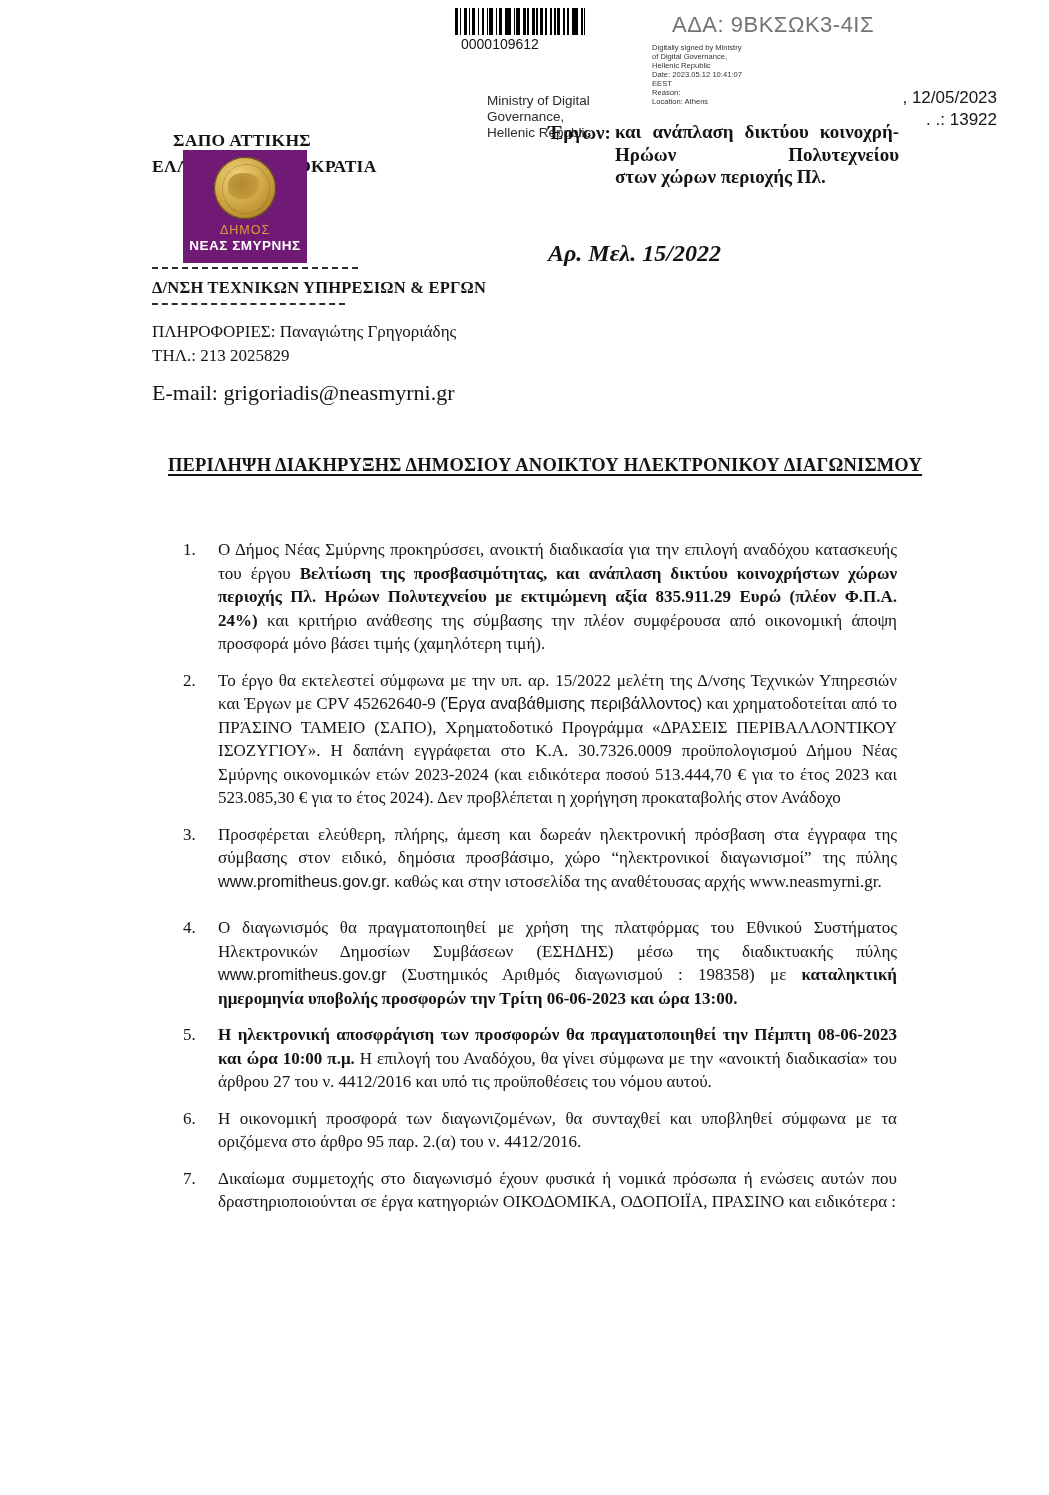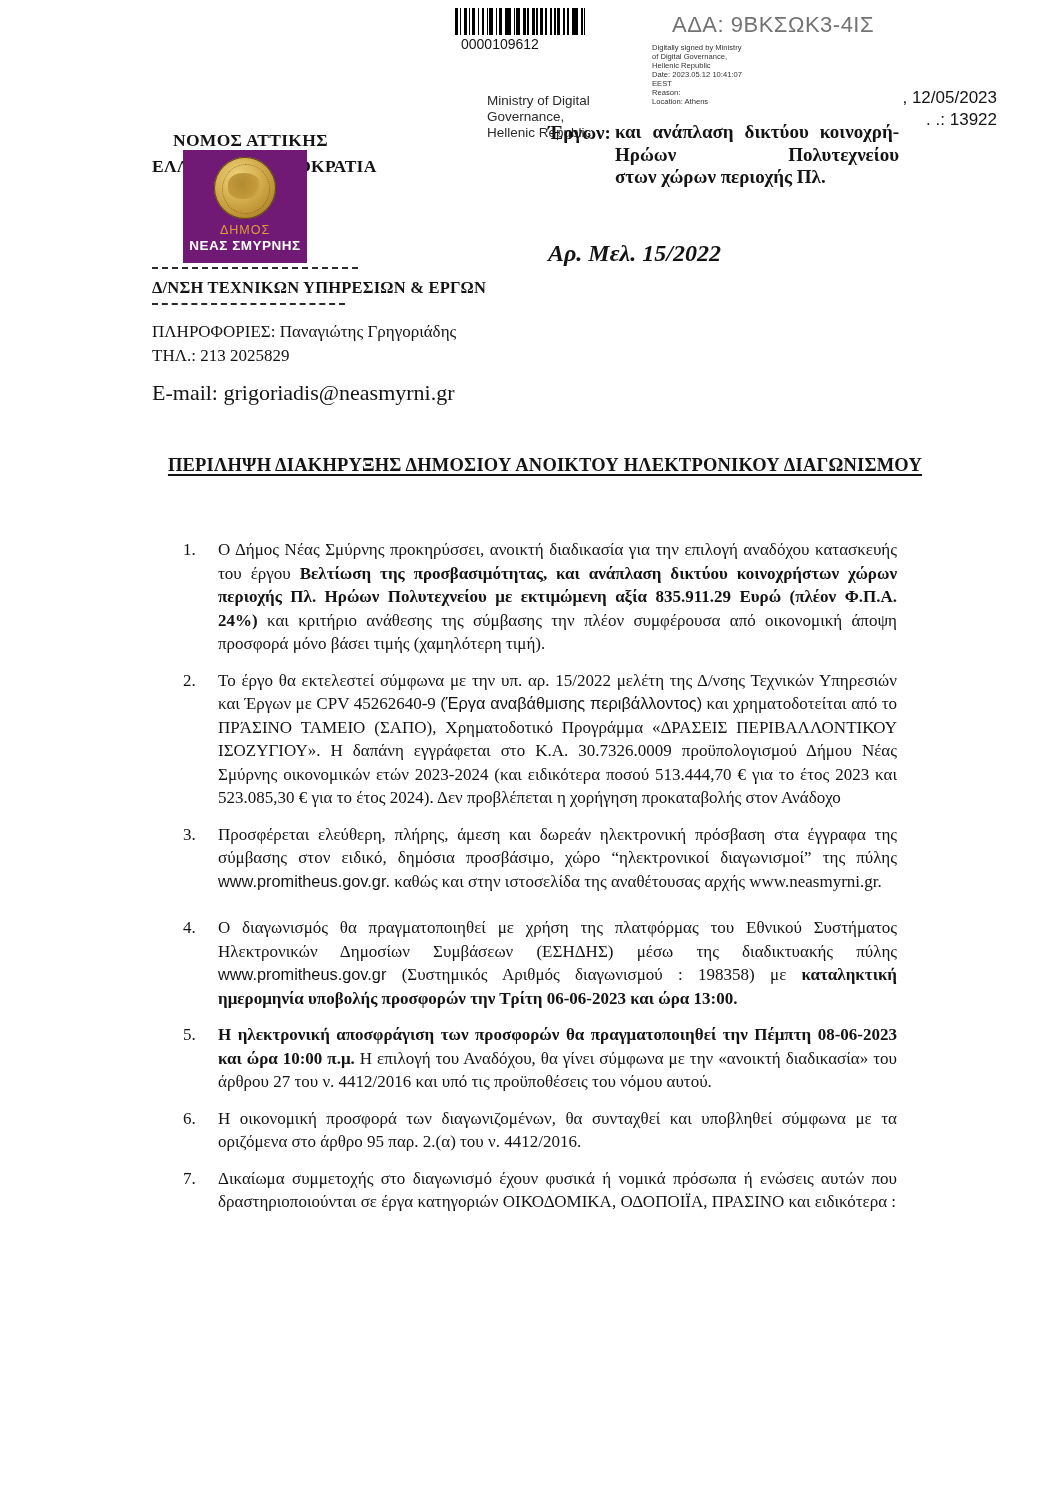--- a/index.html
+++ b/index.html
@@ -109,21 +109,21 @@
 Hellenic Republic
 Date: 2023.05.12 10:41:07
 EEST
 Reason:
 Location: Athens</div>
   <div class="abs ada">ΑΔΑ: 9ΒΚΣΩΚ3-4ΙΣ</div>
   <div class="abs date-line">, 12/05/2023</div>
   <div class="abs protocol-line">. .: 13922</div>
 
   <div class="abs agency-line1">ΕΛΛΗΝΙΚΗ ΔΗΜΟΚΡΑΤΙΑ</div>
-  <div class="abs agency-line2">ΝΟΜΟΣ ΑΤΤΙΚΗΣ</div>
+  <div class="abs agency-line2">ΣΑΠΟ ΑΤΤΙΚΗΣ</div>
   <div class="abs logo">
     <div class="coin"></div>
     <div class="logo-mun">ΔΗΜΟΣ</div>
     <div class="logo-name">ΝΕΑΣ ΣΜΥΡΝΗΣ</div>
   </div>
   <div class="abs dash1"></div>
   <div class="abs department">Δ/ΝΣΗ ΤΕΧΝΙΚΩΝ ΥΠΗΡΕΣΙΩΝ &amp; ΕΡΓΩΝ</div>
   <div class="abs dash2"></div>
   <div class="abs info-line">ΠΛΗΡΟΦΟΡΙΕΣ: Παναγιώτης Γρηγοριάδης</div>
   <div class="abs phone-line">ΤΗΛ.: 213 2025829</div>

